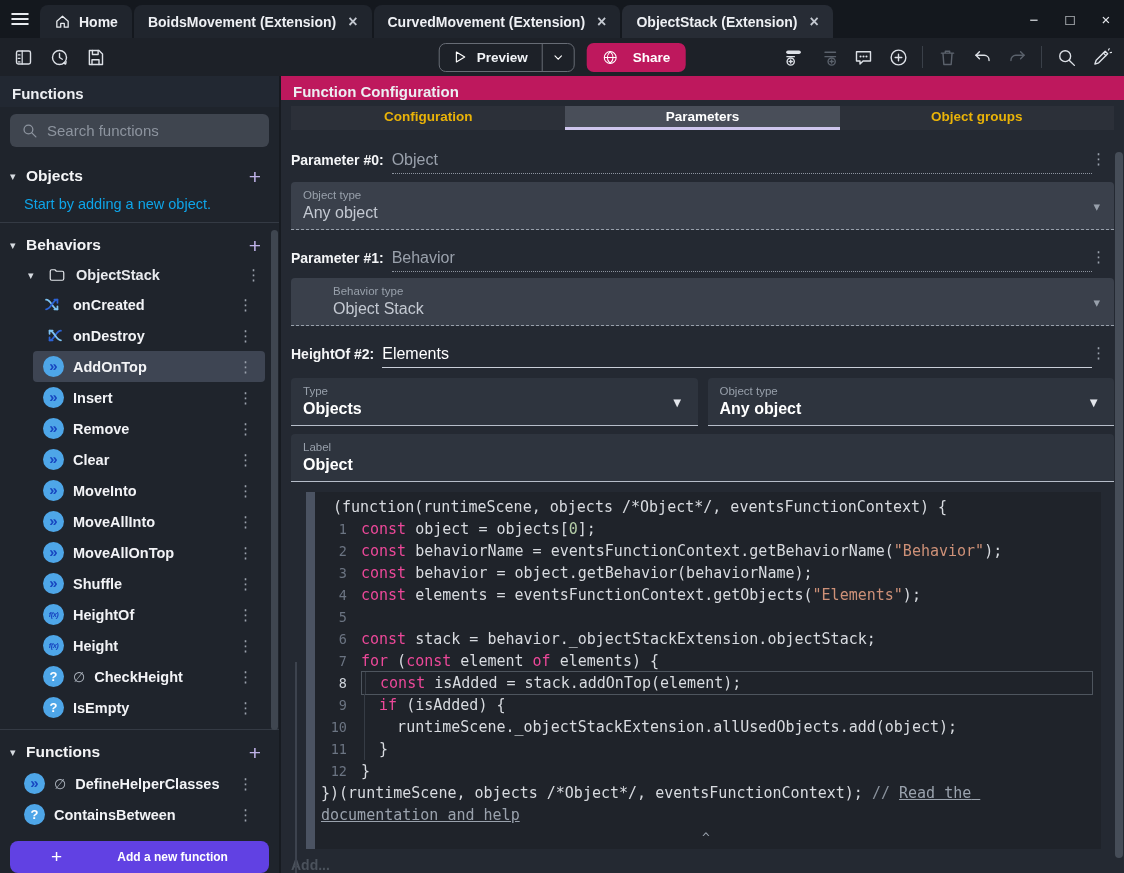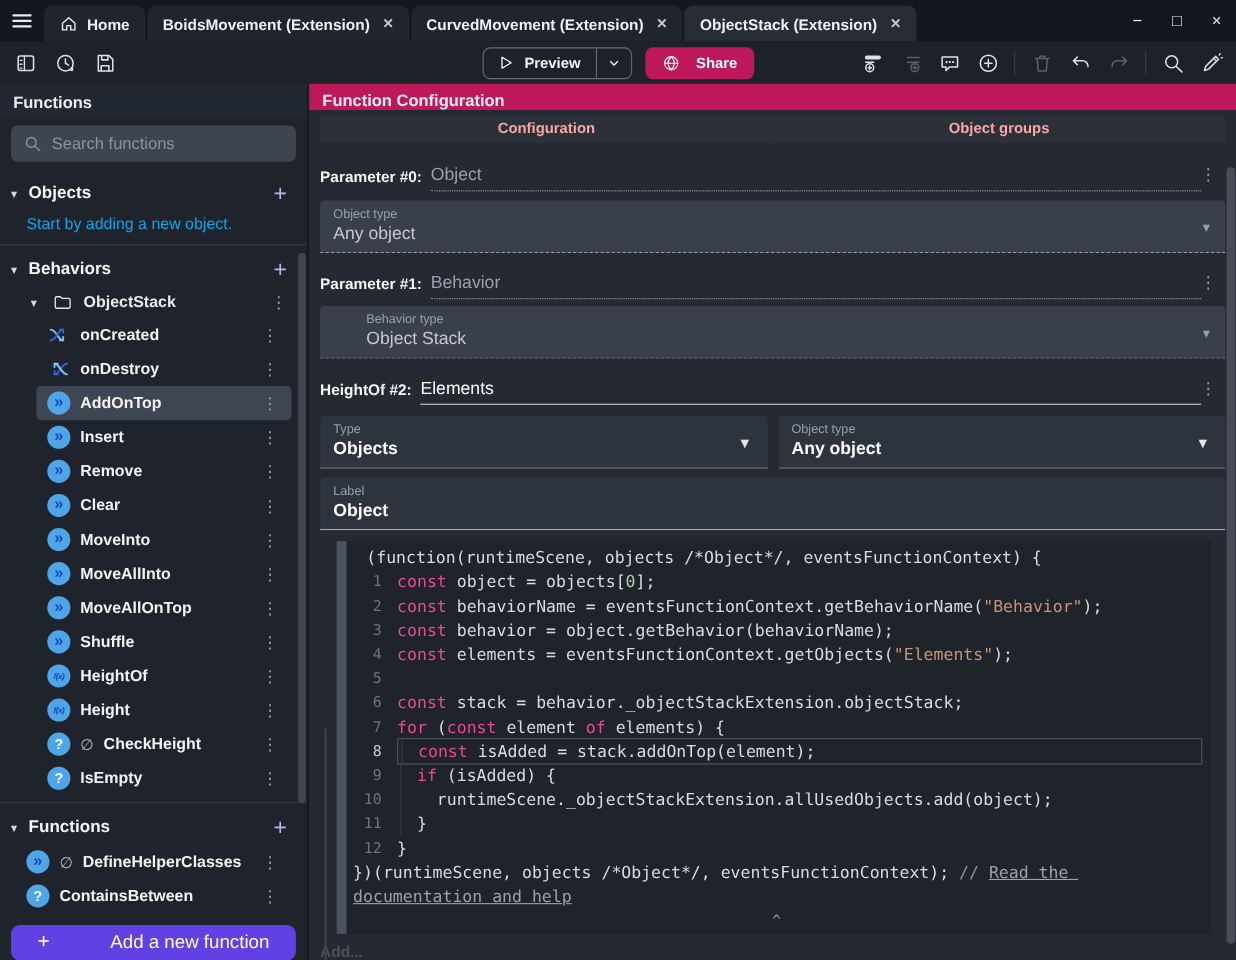--- a/index.html
+++ b/index.html
@@ -71,29 +71,29 @@
   .gear { width:21px; height:21px; border-radius:50%; background:#4ea6e8; color:#1746c0; font-weight:800;
           display:inline-flex; align-items:center; justify-content:center; flex:none; }
   .gear.action::after { content:"»"; font-size:15px; margin-top:-2px; }
   .gear.expression::after { content:"f(x)"; font-size:7.5px; font-style:italic; letter-spacing:-0.5px; }
   .gear.condition { color:#fff; }
   .gear.condition::after { content:"?"; font-size:13px; }
   .evt-icon svg { width:21px; height:21px; fill:none; stroke-width:2; stroke-linecap:round; stroke-linejoin:round; flex:none; display:block; }
   .add-fn-btn { margin:10px 10px 0; height:32px; border-radius:8px; display:flex; align-items:center; justify-content:center; gap:10px;
                 color:#fff; cursor:pointer; }
   .add-fn-btn .plus-g { font-size:19px; font-weight:400; }
-  .add-fn-btn .lbl { font-size:17px; font-weight:400;margin-left:45px; }
+  .add-fn-btn .lbl { font-size:12px; font-weight:700;margin-left:45px; }
   .side-scrollbar { position:absolute; top:0; right:1px; width:7px; height:100%; }
   .side-scrollbar .thumb { position:absolute; top:154px; height:500px; width:7px; border-radius:4px; background:#3f4650; }
 
   
   .panel-header { height:30px; padding:7px 12px 0; font-size:15px; font-weight:700; color:#eceef2; background:#be185d; }
   .fn-tabs { display:flex; height:32px; margin:6px 10px 0; }
   .fn-tab { flex:1; display:flex; align-items:center; justify-content:center; background:#2c3039; font-size:13.5px; font-weight:700;
-            color:#fca5a5; cursor:pointer; border-bottom:3px solid transparent; }
+            color:#eab308; cursor:pointer; border-bottom:3px solid transparent; }
   .fn-tab.active { background:#494e59; color:#fff; }
   .params { padding:0 10px; }
   .param-row { display:flex; align-items:flex-end; height:32px; position:relative; }
   .param-row.mt12 { margin-top:12px; } .param-row.mt10 { margin-top:10px; }
   .plabel { font-size:14px; font-weight:700; color:#f4f5f7; padding-bottom:6px; white-space:nowrap; }
   .pname { flex:1; margin:0 22px 0 8px; font-size:16px; padding-bottom:4px; cursor:text; }
   .pname.muted { color:#9aa1ac; border-bottom:1px dotted #8d949f; }
   .pname.filled { color:#fff; border-bottom:1px solid #c9ced8; }
   .param-row .kebab { position:absolute; right:2px; bottom:6px; color:#9aa1ac; font-size:15px; cursor:pointer; padding:0 6px; }
   .field { position:relative; height:48px; border-radius:4px 4px 0 0; padding:7px 12px 0; cursor:pointer; }
@@ -424,20 +424,23 @@
           <div class="thumb"></div>
         </div>
     </aside>
 
     <main class="main">
       <div class="panel-header">Function Configuration</div>
       <div class="fn-tabs" id="fnTabs">
           <div class="fn-tab">
             <span>Configuration</span>
           </div>
+          <div class="fn-tab active" style="border-bottom-color: rgb(207, 198, 238);">
+            <span>Parameters</span>
+          </div>
           <div class="fn-tab">
             <span>Object groups</span>
           </div>
         </div>
 
       <div class="params">
 
         <div class="param-row mt12">
           <span class="plabel">Parameter #0:</span>
           <span class="pname muted">Object</span>

